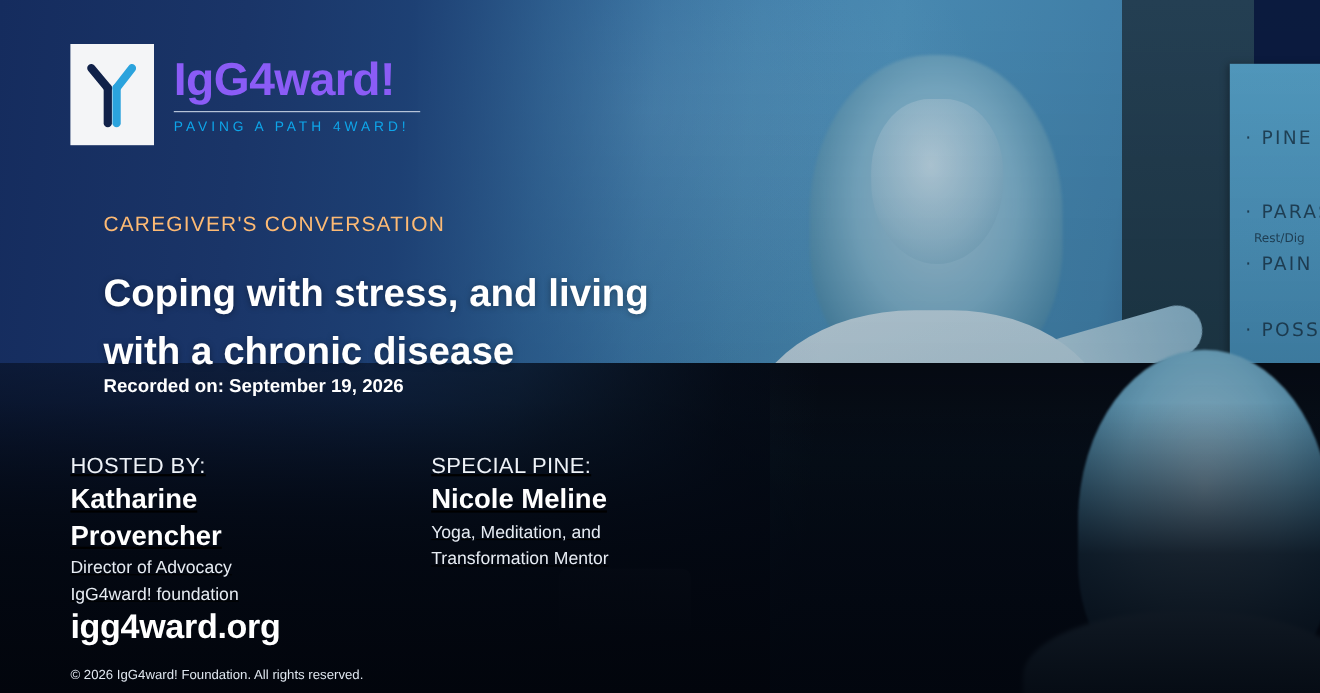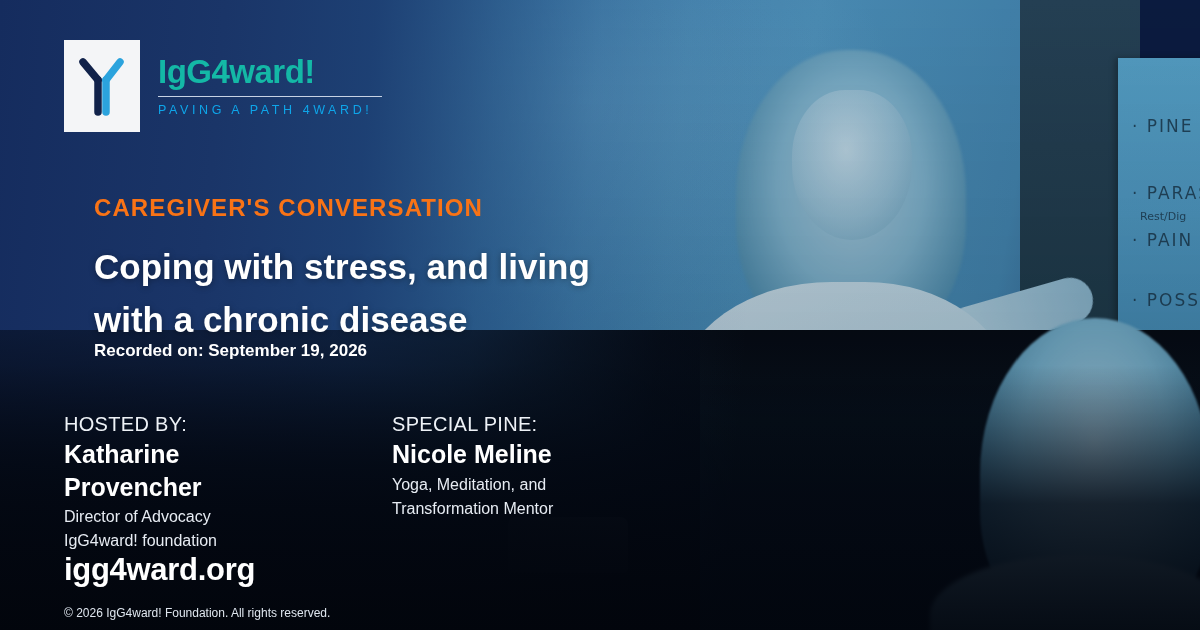--- a/index.html
+++ b/index.html
@@ -156,47 +156,47 @@
   .content { position:absolute; inset:0; }
 
   
   .logo-row { position:absolute; left:64px; top:40px; display:flex; align-items:center; gap:18px; }
   .logo-mark {
     width:76px; height:92px; background:#f4f5f7;
     display:flex; align-items:center; justify-content:center;
   }
   .logo-text { display:flex; flex-direction:column; }
   .logo-word {
-    font-size:33px; font-weight:bold; color:#14b8a6;
+    font-size:42px; font-weight:bold; color:#8b5cf6;
     letter-spacing:-0.5px; line-height:1.05;
   }
   .logo-rule { height:1px; background:#c7d2e4; margin:7px 0 6px 0; width:224px; }
   .logo-tag {
     font-size:12.5px; color:#0ea5e9; letter-spacing:3.6px; font-weight:500;
   }
 
   
   .eyebrow {
     position:absolute; left:94px; top:194px;
-    font-size:24px; font-weight:bold; color:#f97316; letter-spacing:1.1px;
+    font-size:19px; font-weight:normal; color:#fdba74; letter-spacing:1.1px;
   }
   .title {
     position:absolute; left:94px; top:228px; width:560px;
     font-size:35px; font-weight:bold; color:#ffffff; line-height:1.52;
     text-shadow:0 1px 6px rgba(0,0,0,.35);
     margin-top:12px;
   }
   .recorded {
     position:absolute; left:94px; top:341px;
     font-size:17px; font-weight:bold; color:#ffffff;
   }
 
   
   .people { position:absolute; left:64px; top:412px; display:flex; gap:78px; }
-  .person { width:250px; }
+  .person { width:250px;text-decoration:underline; }
   .p-role { font-size:20px; color:#eef2f7; letter-spacing:.3px; line-height:1.25; }
   .p-name { font-size:25px; font-weight:bold; color:#ffffff; line-height:1.3; margin-top:1px; }
   .p-desc { font-size:16px; color:#e7ecf3; line-height:1.32; margin-top:3px; }
 
   
   .site {
     position:absolute; left:64px; top:552px;
     font-size:31px; font-weight:bold; color:#ffffff; letter-spacing:-.3px;
   }
   .copyright {

